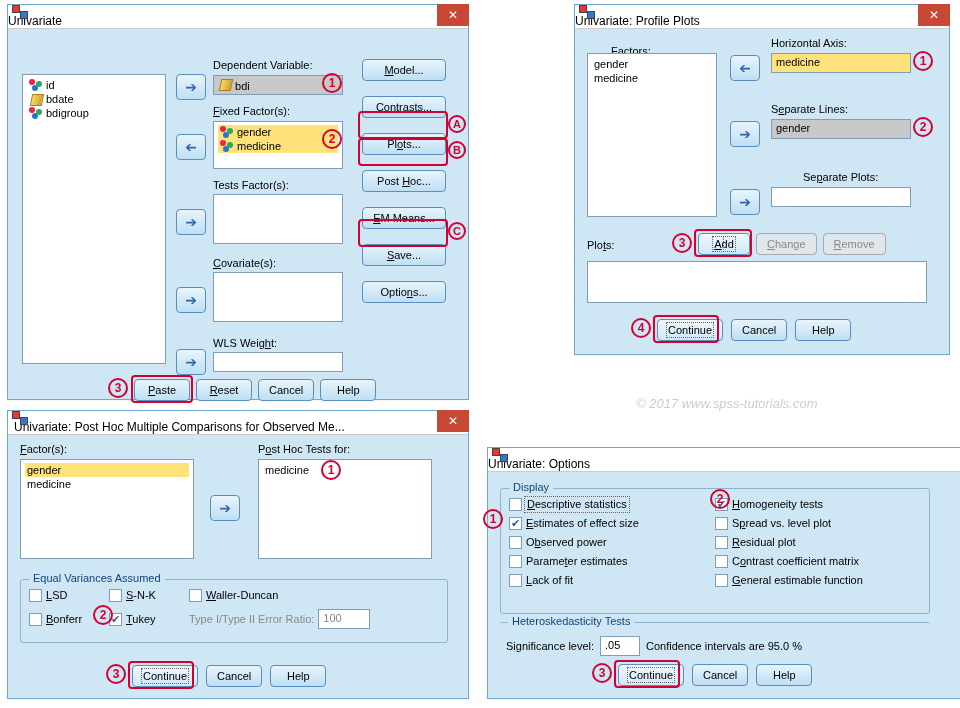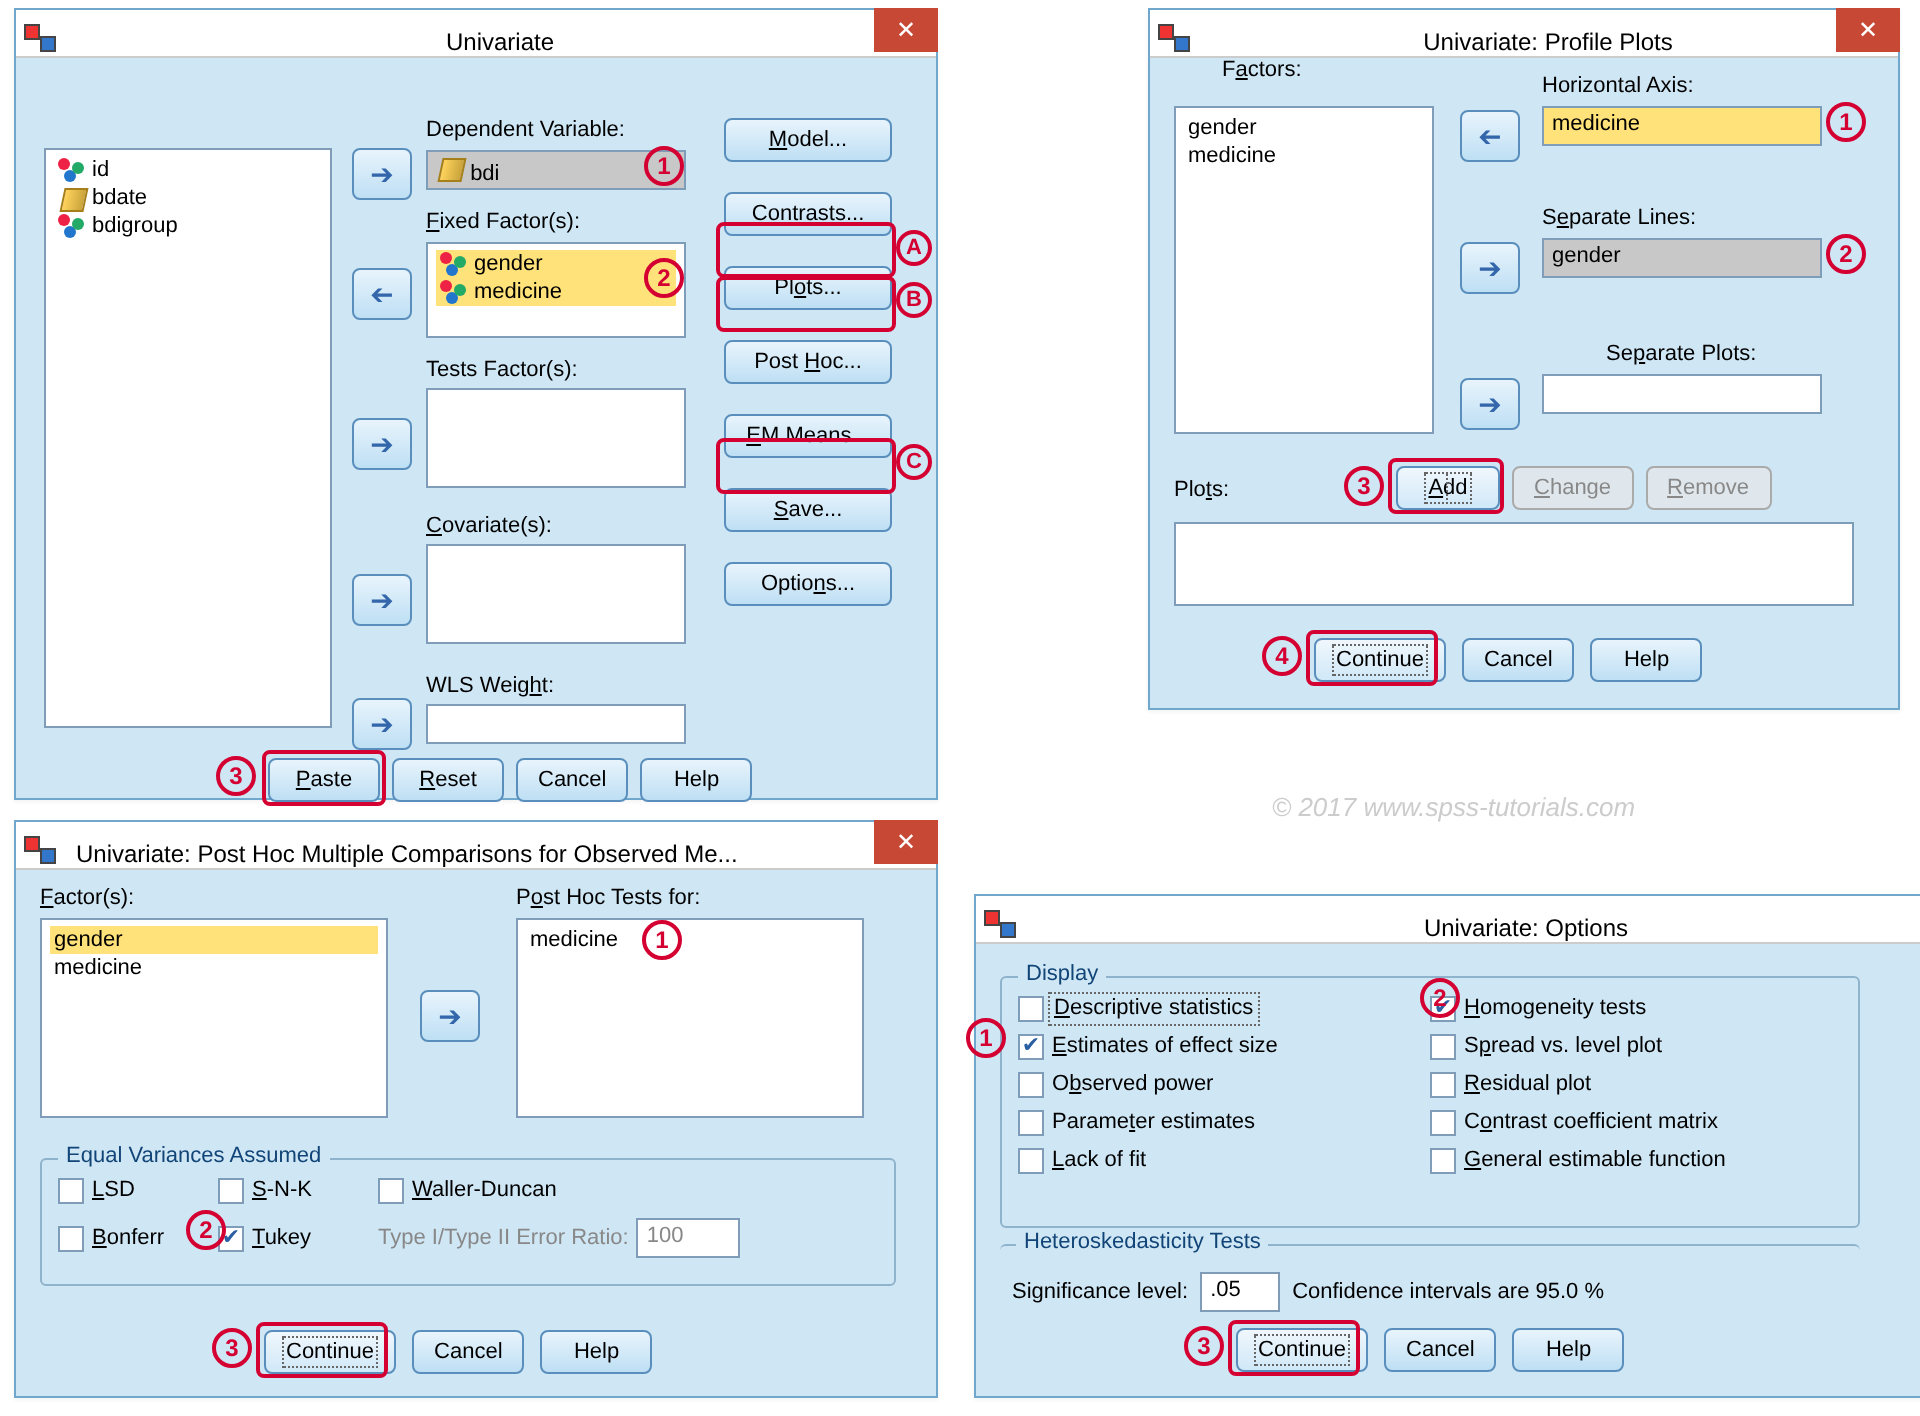--- a/index.html
+++ b/index.html
@@ -6,23 +6,24 @@
   body { margin: 0; width: 960px; height: 708px; background: #fff; position: relative; }
   
   .window {
     position: absolute;
     background: #cfe6f4;
     border: 1px solid #6fa8cc;
     box-shadow: 0 1px 2px rgba(0,0,0,0.05);
   }
   .titlebar {
     height: 24px; background: #fff;
-    display: flex; align-items: flex-end;
+    display: flex; align-items: flex-start;
     border-bottom: 1px solid #ccc;
     position: relative;
+    flex-direction: column;
   }
   .titlebar .icon { margin: 0 4px; width: 16px; height: 16px; }
   .titlebar .title { flex: 1; text-align: center; font-size: 12px; }
   .close-x {
     width: 32px; height: 22px; background: #c74935; color: #fff;
     display: flex; align-items: center; justify-content: center;
     font-family: Arial; font-size: 12px; position: absolute; right: -1px; top: -1px;
   }
   .body { padding: 10px 12px; position: relative; }
   
@@ -263,21 +264,21 @@
 <div class="window" style="left:574px; top:4px; width:376px; height:351px;">
   <div class="titlebar">
     <span class="spss-stack icon">
         <span class="a"></span>
         <span class="c"></span>
       </span>
     <span class="title">Univariate: Profile Plots</span>
     <div class="close-x">✕</div>
   </div>
   <div class="body" style="height:326px;">
-    <label class="section" style="position:absolute; left:12px; top:0;padding-left:24px;">F<span class="u">a</span>ctors:</label>
+    <label class="section" style="position:absolute; left:12px; top:16px;padding-left:24px;">F<span class="u">a</span>ctors:</label>
     <div class="listbox" style="position:absolute; left:12px; top:24px; width:130px; height:164px;">
       <div class="item">
           <span>gender</span>
         </div>
       <div class="item">
           <span>medicine</span>
         </div>
     </div>
 
     <div class="move-btn" style="position:absolute; left:155px; top:26px;">

